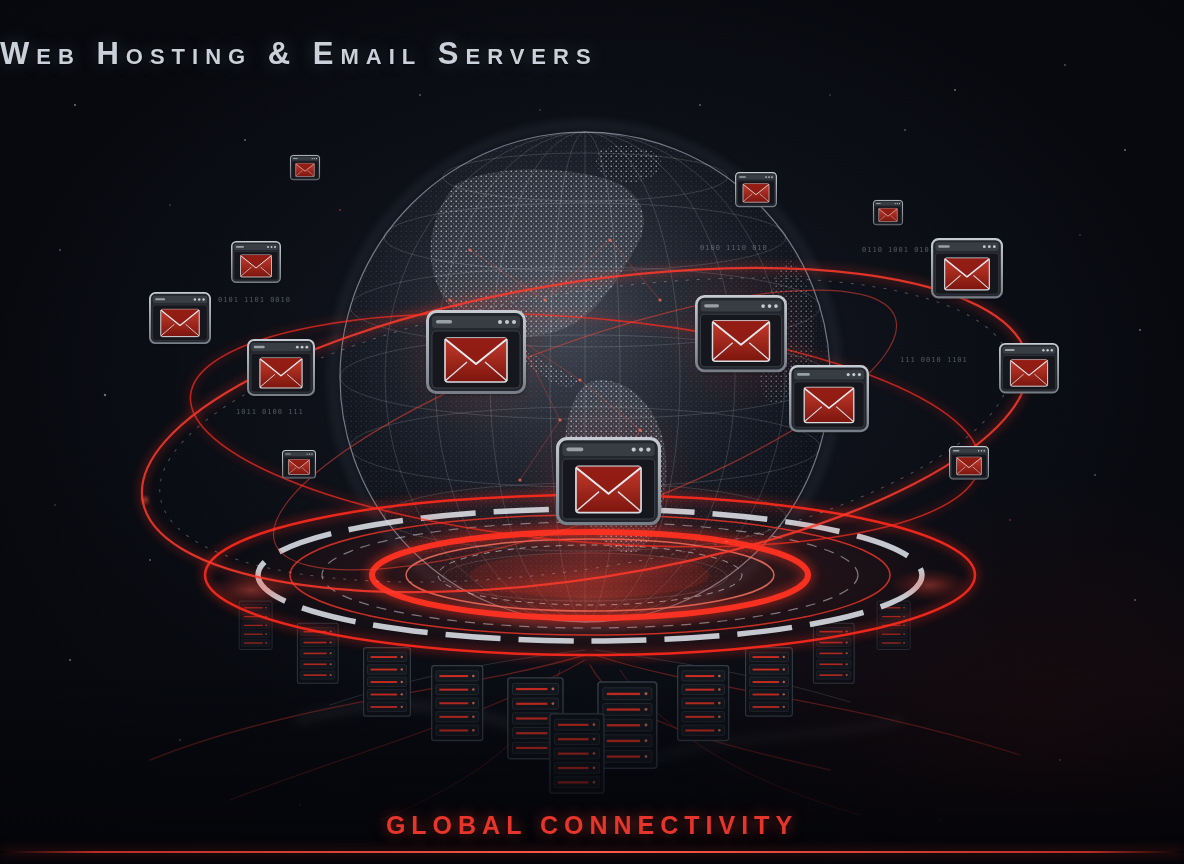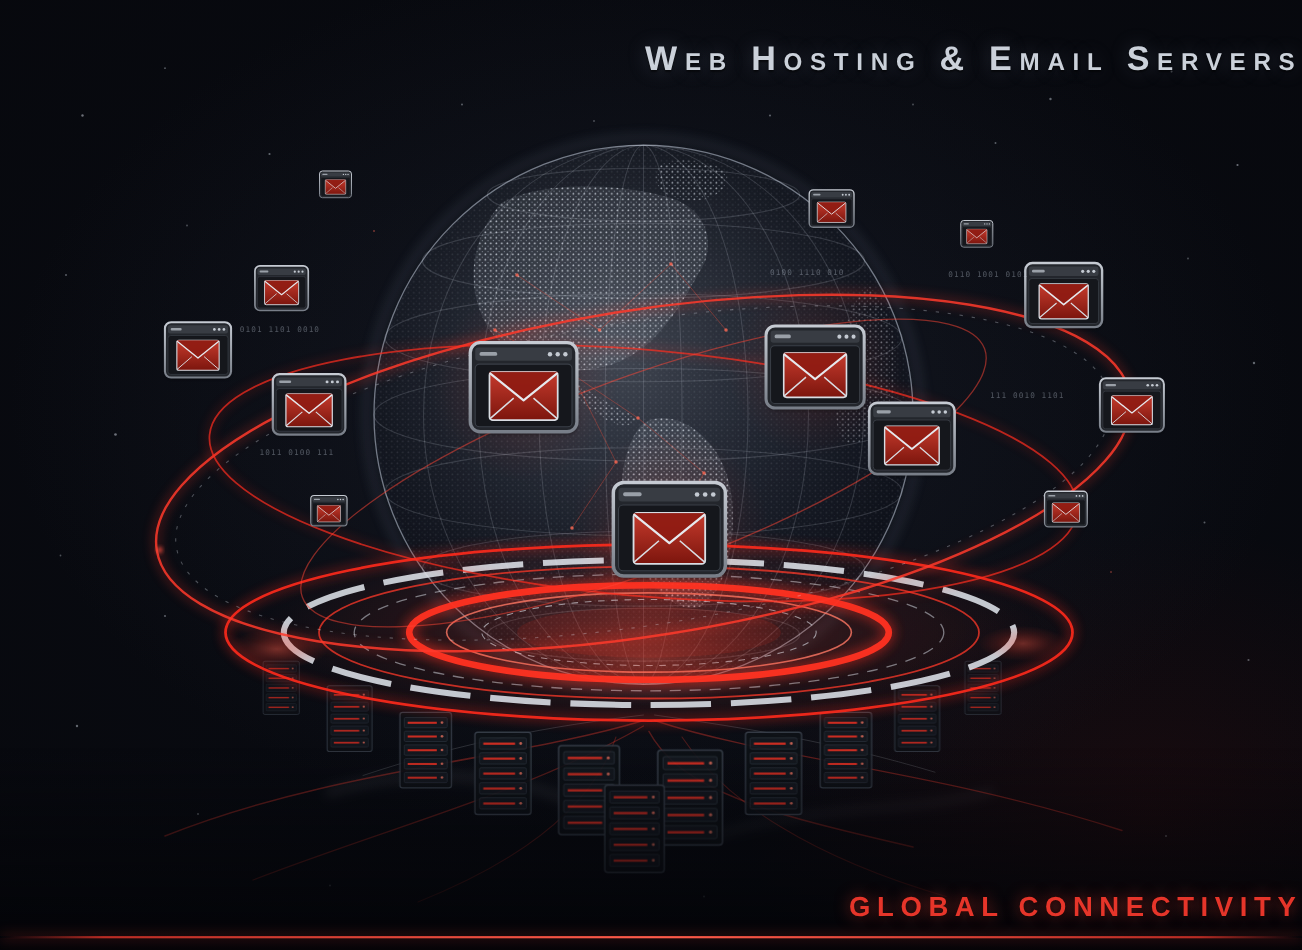--- a/index.html
+++ b/index.html
@@ -6,28 +6,28 @@
   .scene{
     position:relative;width:1184px;height:864px;overflow:hidden;
     font-family:"Liberation Sans",sans-serif;
     background:
       radial-gradient(900px 620px at 50% 42%, rgba(44,52,70,0.30), rgba(0,0,0,0) 65%),
       radial-gradient(520px 380px at 88% 86%, rgba(110,18,12,0.16), rgba(0,0,0,0) 70%),
       radial-gradient(1400px 1000px at 50% 50%, #0a0c13 0%, #05060a 100%);
   }
   .art{position:absolute;inset:0;display:block;}
   .page-title{
-    position:absolute;top:36px;left:0;right:0;text-align:right;
+    position:absolute;top:36px;left:0;right:0;text-align:left;
     font-size:31px;font-weight:700;letter-spacing:7px;
     font-variant:small-caps;color:#cbd1da;
     text-shadow:0 1px 2px rgba(0,0,0,.6),0 0 18px rgba(160,175,200,.25);
   }
   .footer{position:absolute;left:0;right:0;bottom:0;}
   .footer-title{
-    text-align:right;font-size:25px;font-weight:700;letter-spacing:6px;
+    text-align:center;font-size:25px;font-weight:700;letter-spacing:6px;
     color:#e6352a;margin-bottom:11px;
     text-shadow:0 0 14px rgba(255,70,50,.55),0 1px 2px rgba(0,0,0,.7);
   }
   .footer-line{
     height:2px;margin:0 0 11px 0;
     background:linear-gradient(90deg, rgba(230,53,42,0) 0%, rgba(230,53,42,0.8) 8%, #ff5b4a 50%, rgba(230,53,42,0.8) 92%, rgba(230,53,42,0) 100%);
     box-shadow:0 0 12px rgba(255,70,50,.6);
   }
 </style>
 </head>

